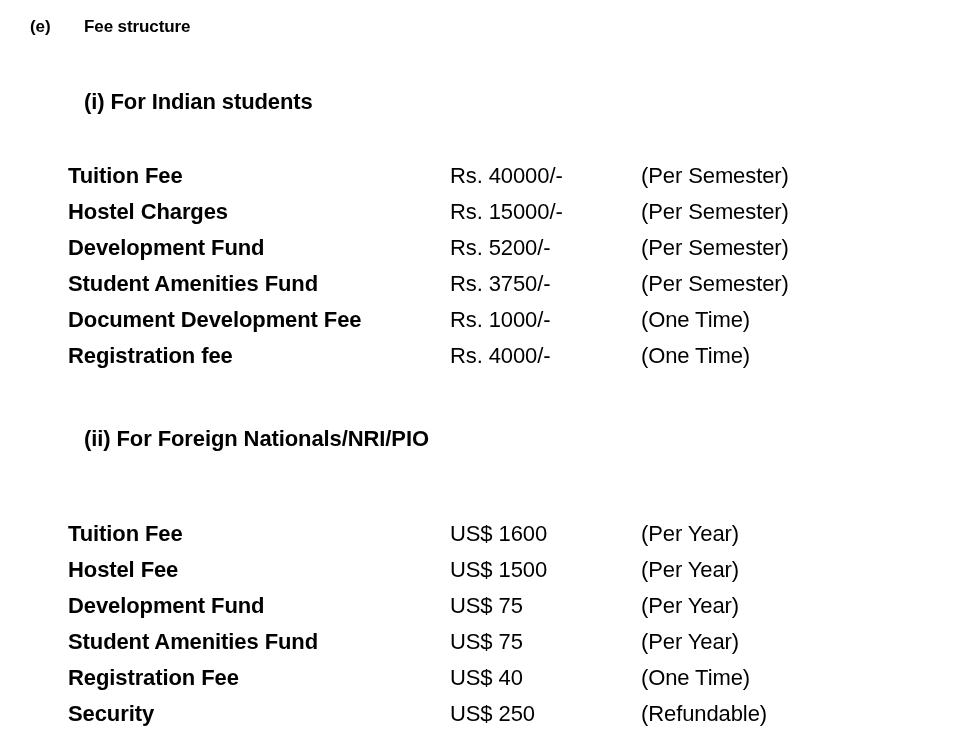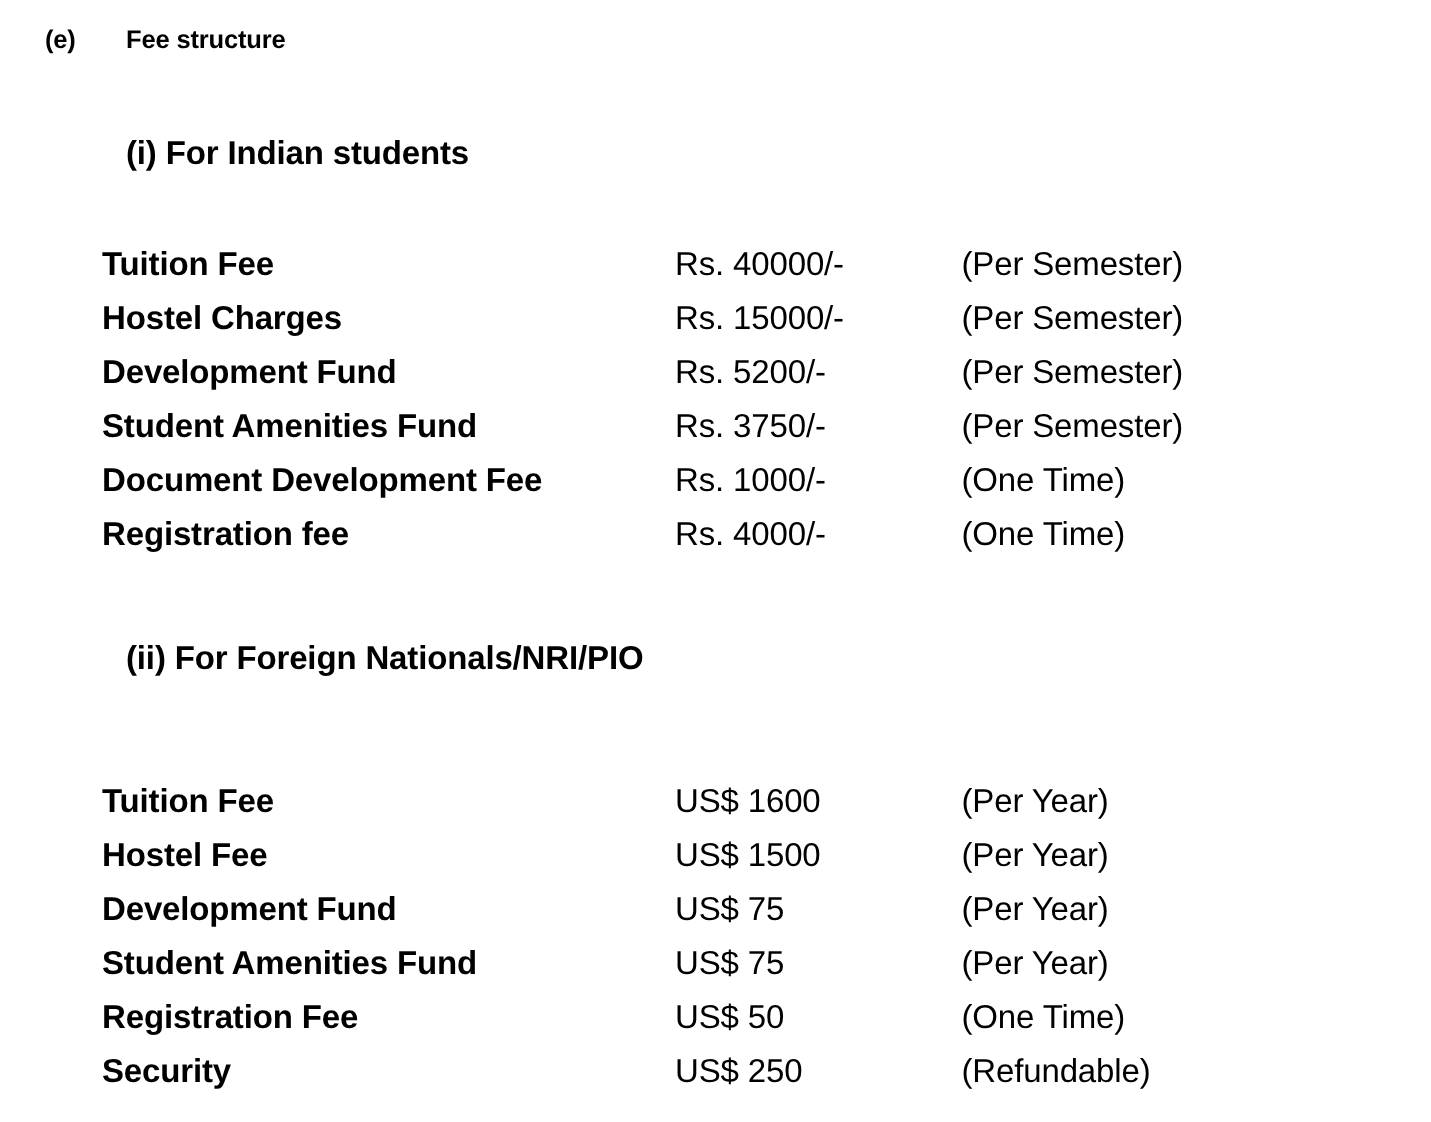--- a/index.html
+++ b/index.html
@@ -145,21 +145,21 @@
           <td class="col-amount">US$ 75</td>
           <td class="col-note">(Per Year)</td>
         </tr>
         <tr>
           <td class="col-label">Student Amenities Fund</td>
           <td class="col-amount">US$ 75</td>
           <td class="col-note">(Per Year)</td>
         </tr>
         <tr>
           <td class="col-label">Registration Fee</td>
-          <td class="col-amount">US$ 50</td>
+          <td class="col-amount">US$ 40</td>
           <td class="col-note">(One Time)</td>
         </tr>
         <tr>
           <td class="col-label">Security</td>
           <td class="col-amount">US$ 250</td>
           <td class="col-note">(Refundable)</td>
         </tr>
       </tbody>
   </table>
 

